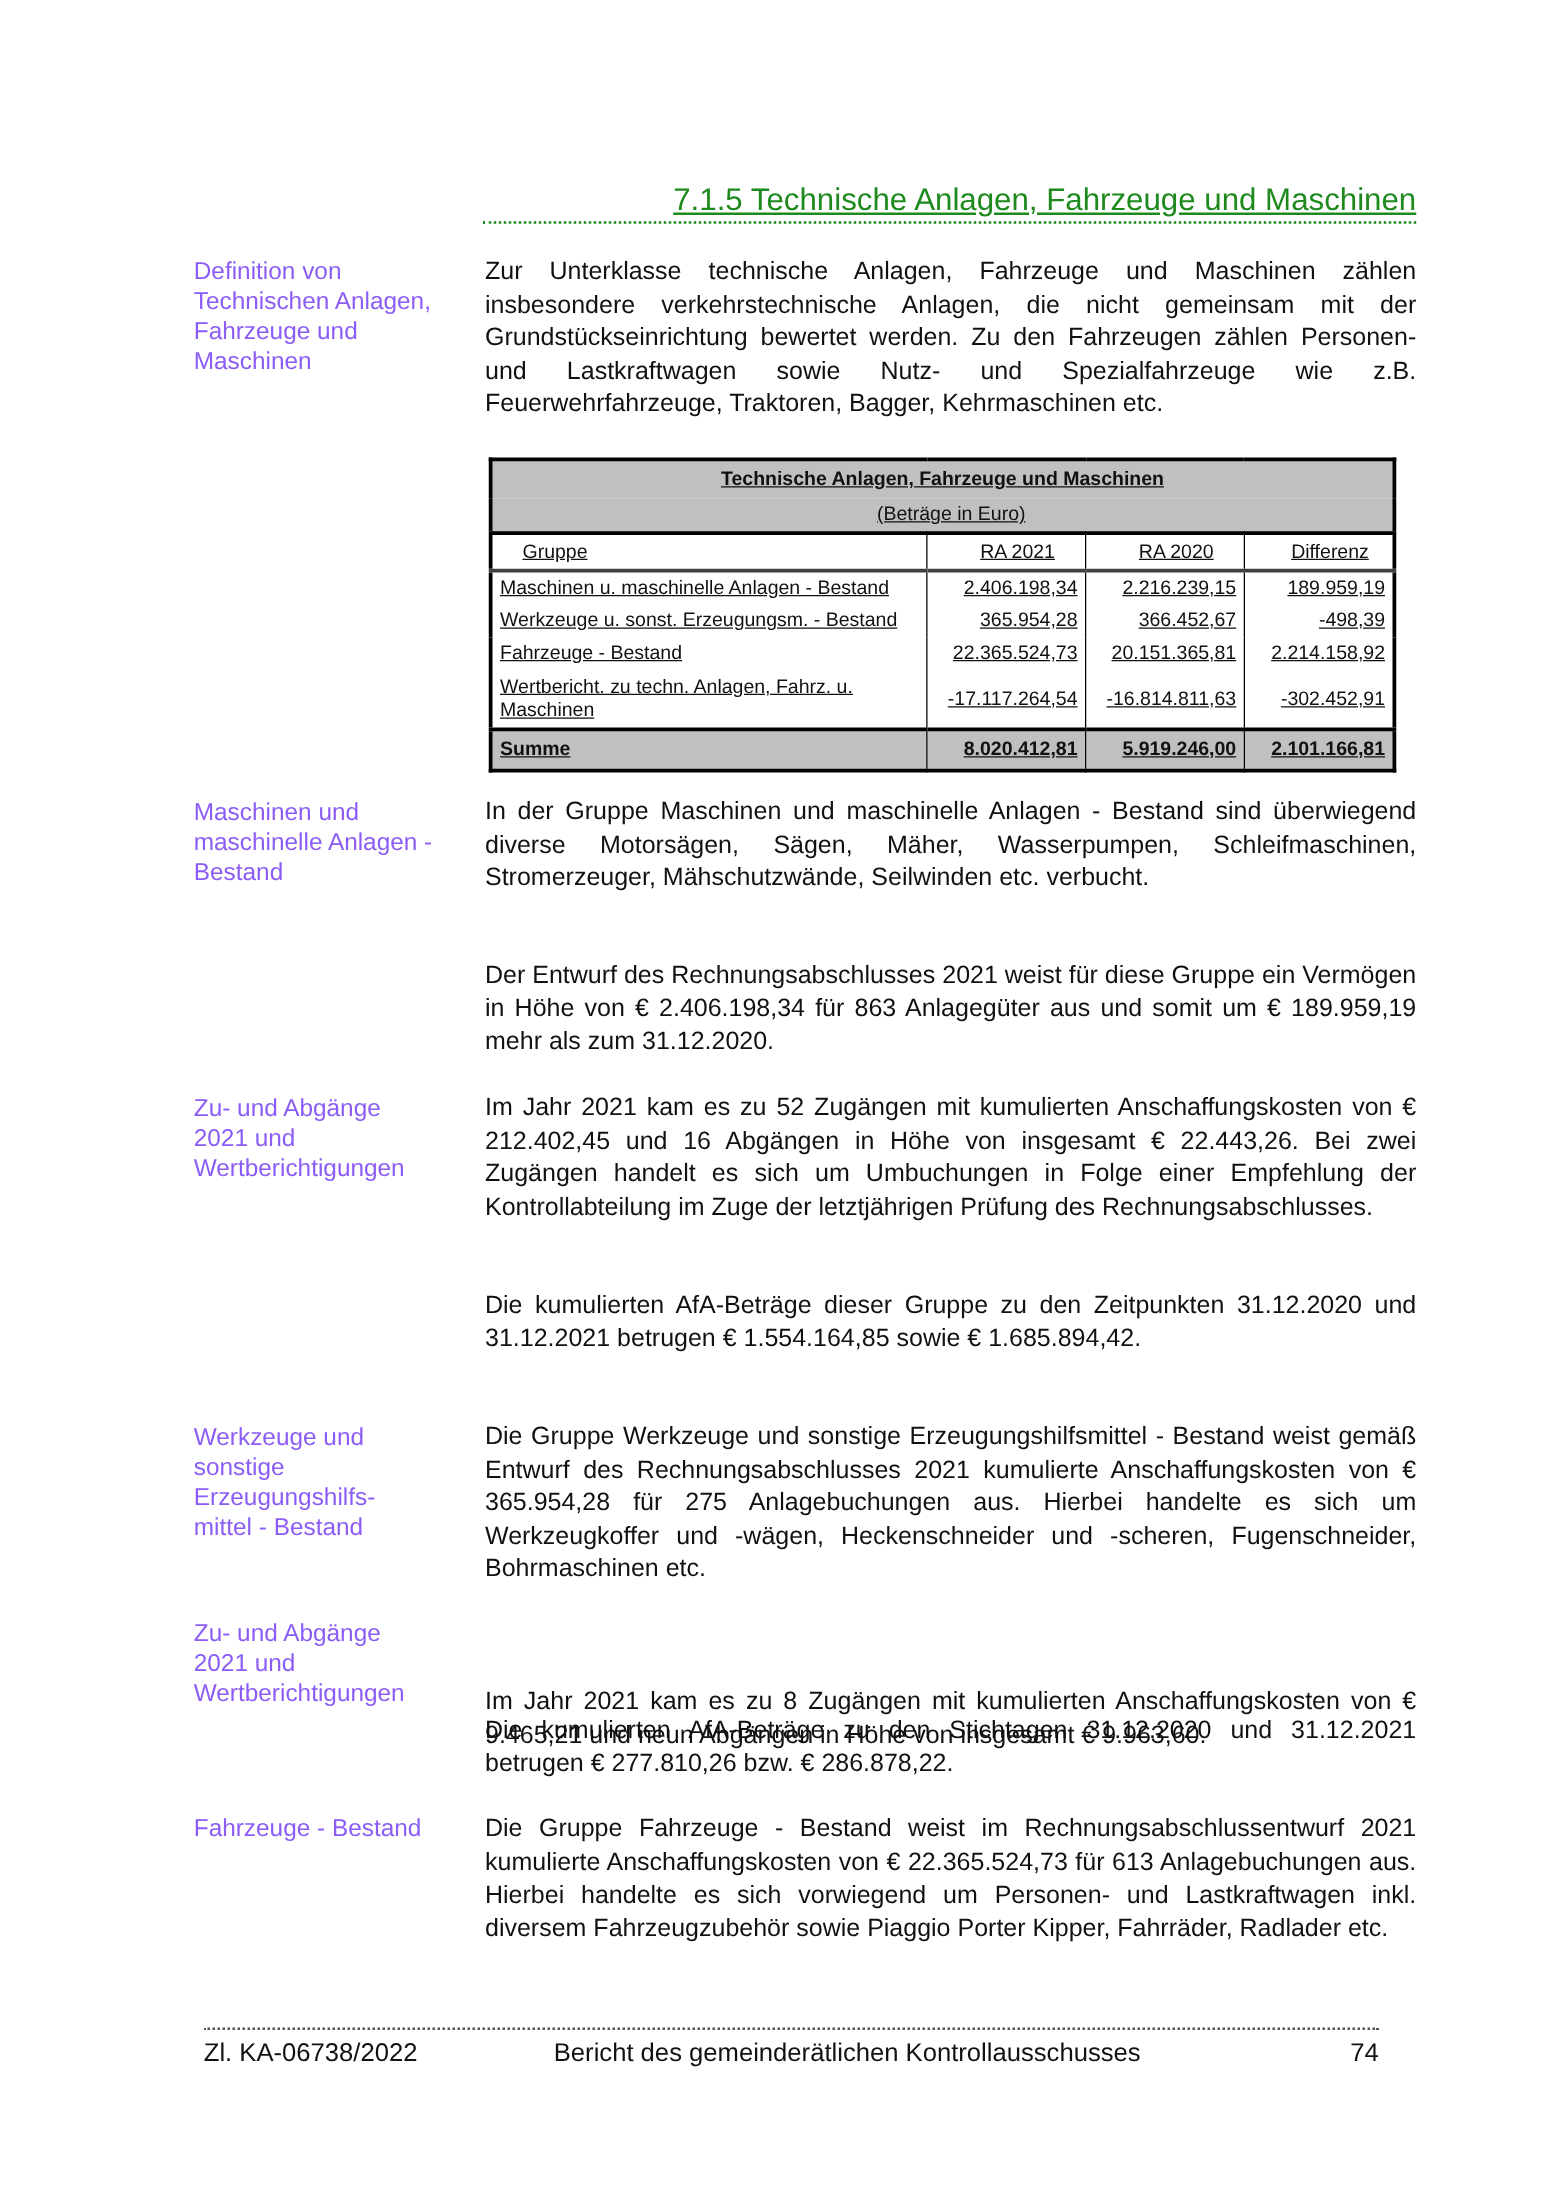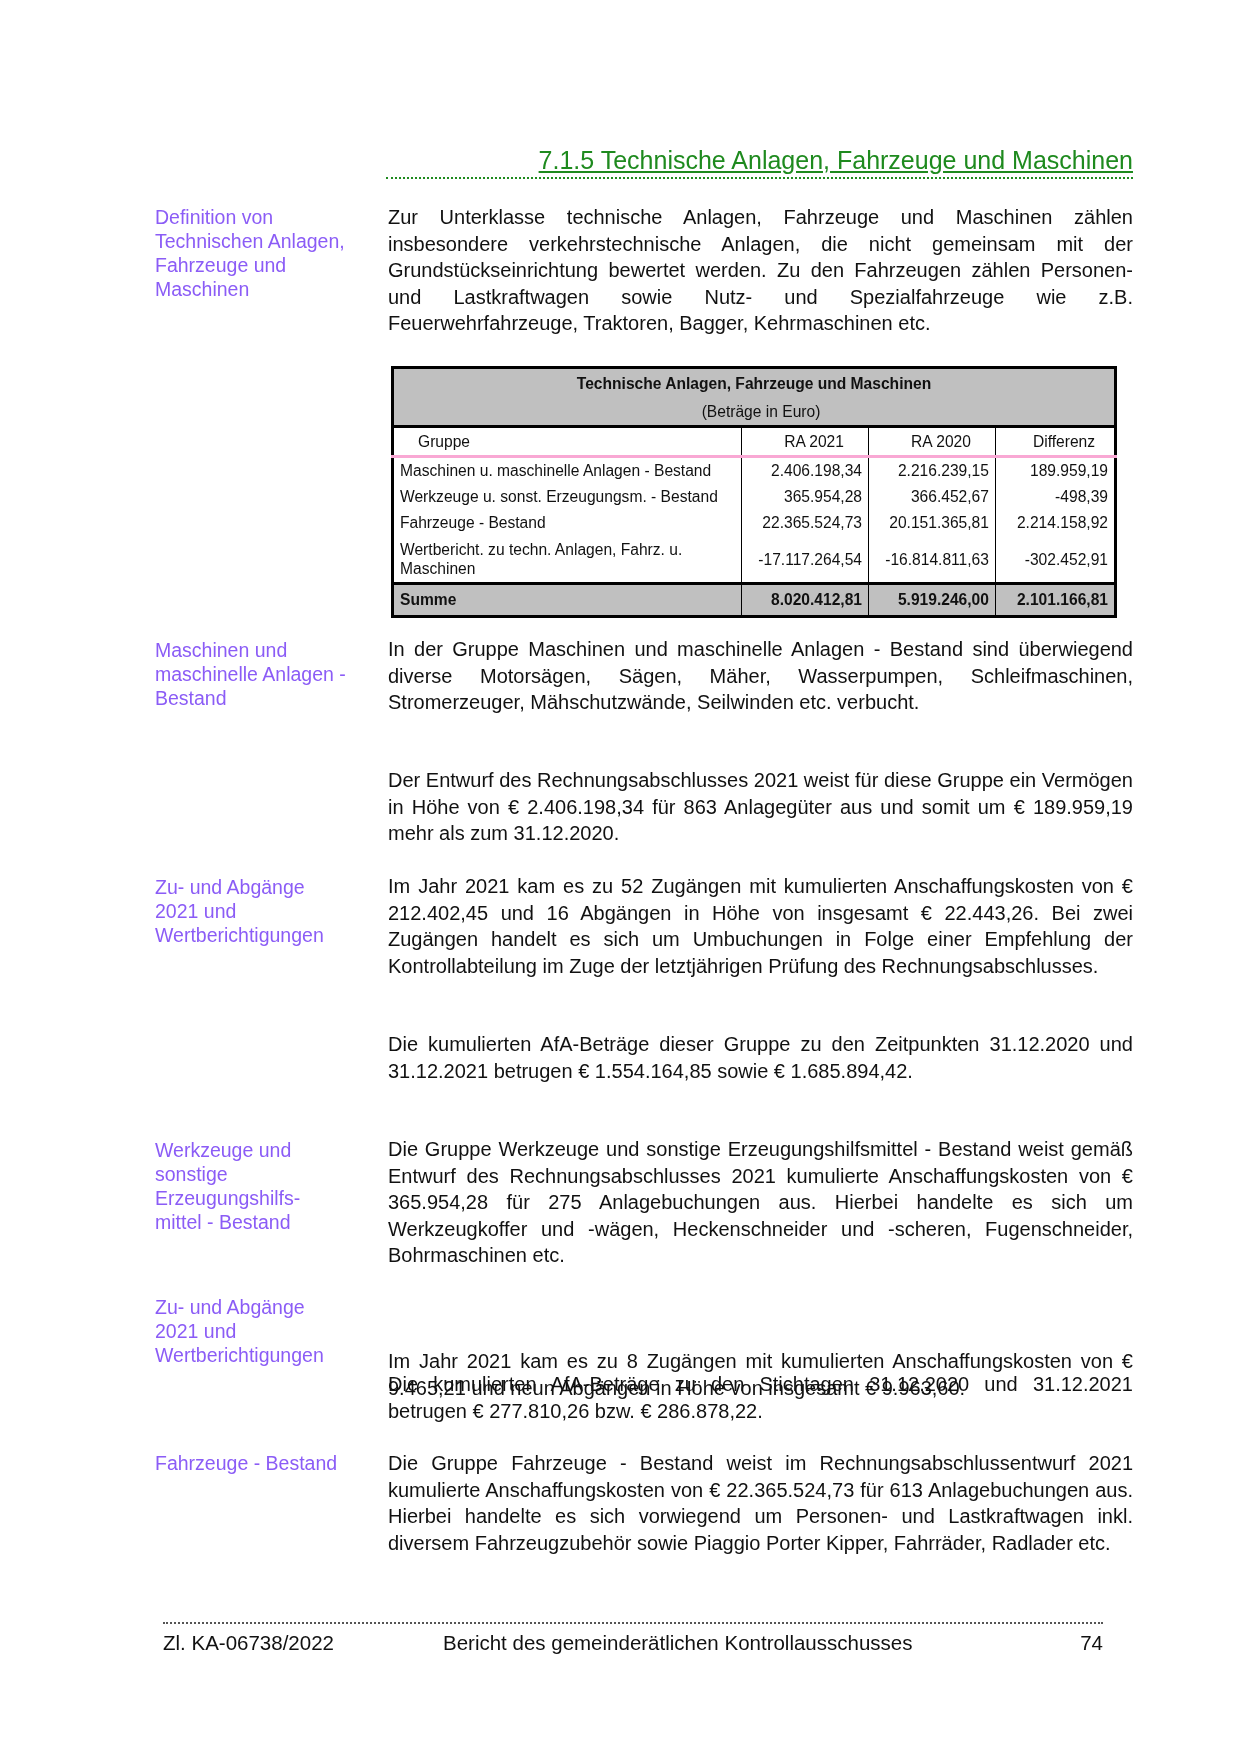--- a/index.html
+++ b/index.html
@@ -14,25 +14,25 @@
 
   .margin-label { position: absolute; left: 155px; width: 215px; color: #8b5cf6;
     font-size: 19.5px; line-height: 24px; }
 
   .para { position: absolute; left: 388px; width: 745px; font-size: 20px;
     line-height: 26.6px; text-align: justify; color: #111; }
 
   
   .tbl { position: absolute; left: 391px; top: 366px; width: 726px;
     border: 3px solid #000; border-collapse: collapse; font-size: 15.6px; color: #111; }
-  .tbl td { border: 1px solid #000; padding: 0 6px; height: 26px; vertical-align: middle; white-space: nowrap; }
+  .tbl td { border: 1px solid #000; padding: 0 6px; height: 26px; vertical-align: middle; white-space: nowrap; text-decoration: underline; }
   .tbl .caption-row td { background: #c0c0c0; text-align: center; border-left: none; border-right: none; }
   .tbl .caption-row.r1 td { font-weight: bold; height: 30px; border-bottom: none; }
   .tbl .caption-row.r2 td { height: 26px; border-top: none; border-bottom: 3px solid #000; padding-left: 20px; }
-  .tbl .hdr td { height: 27px; border-bottom: 3px solid #f9a8d4; padding-left: 24px; }
+  .tbl .hdr td { height: 27px; border-bottom: 3px solid #404040; padding-left: 24px; }
   .tbl .hdr td.num { text-align: center; }
   .tbl td.num { text-align: right; width: 113px; }
   .tbl td.grp { width: 346px; }
   .tbl tr.body-row td { border-top: none; border-bottom: none; margin-left: 44px; }
   .tbl tr.body-row.tall td { height: 46px; line-height: 19px; white-space: normal; }
   .tbl tr.sum td { background: #c0c0c0; font-weight: bold; height: 30px; border-top: 3px solid #000; }
 
   .footer-rule { position: absolute; left: 163px; top: 1622px; width: 940px; height: 0;
     border-top: 2px dotted #555; }
   .footer { position: absolute; top: 1630px; font-size: 20.5px; color: #111; line-height: 26px; }

